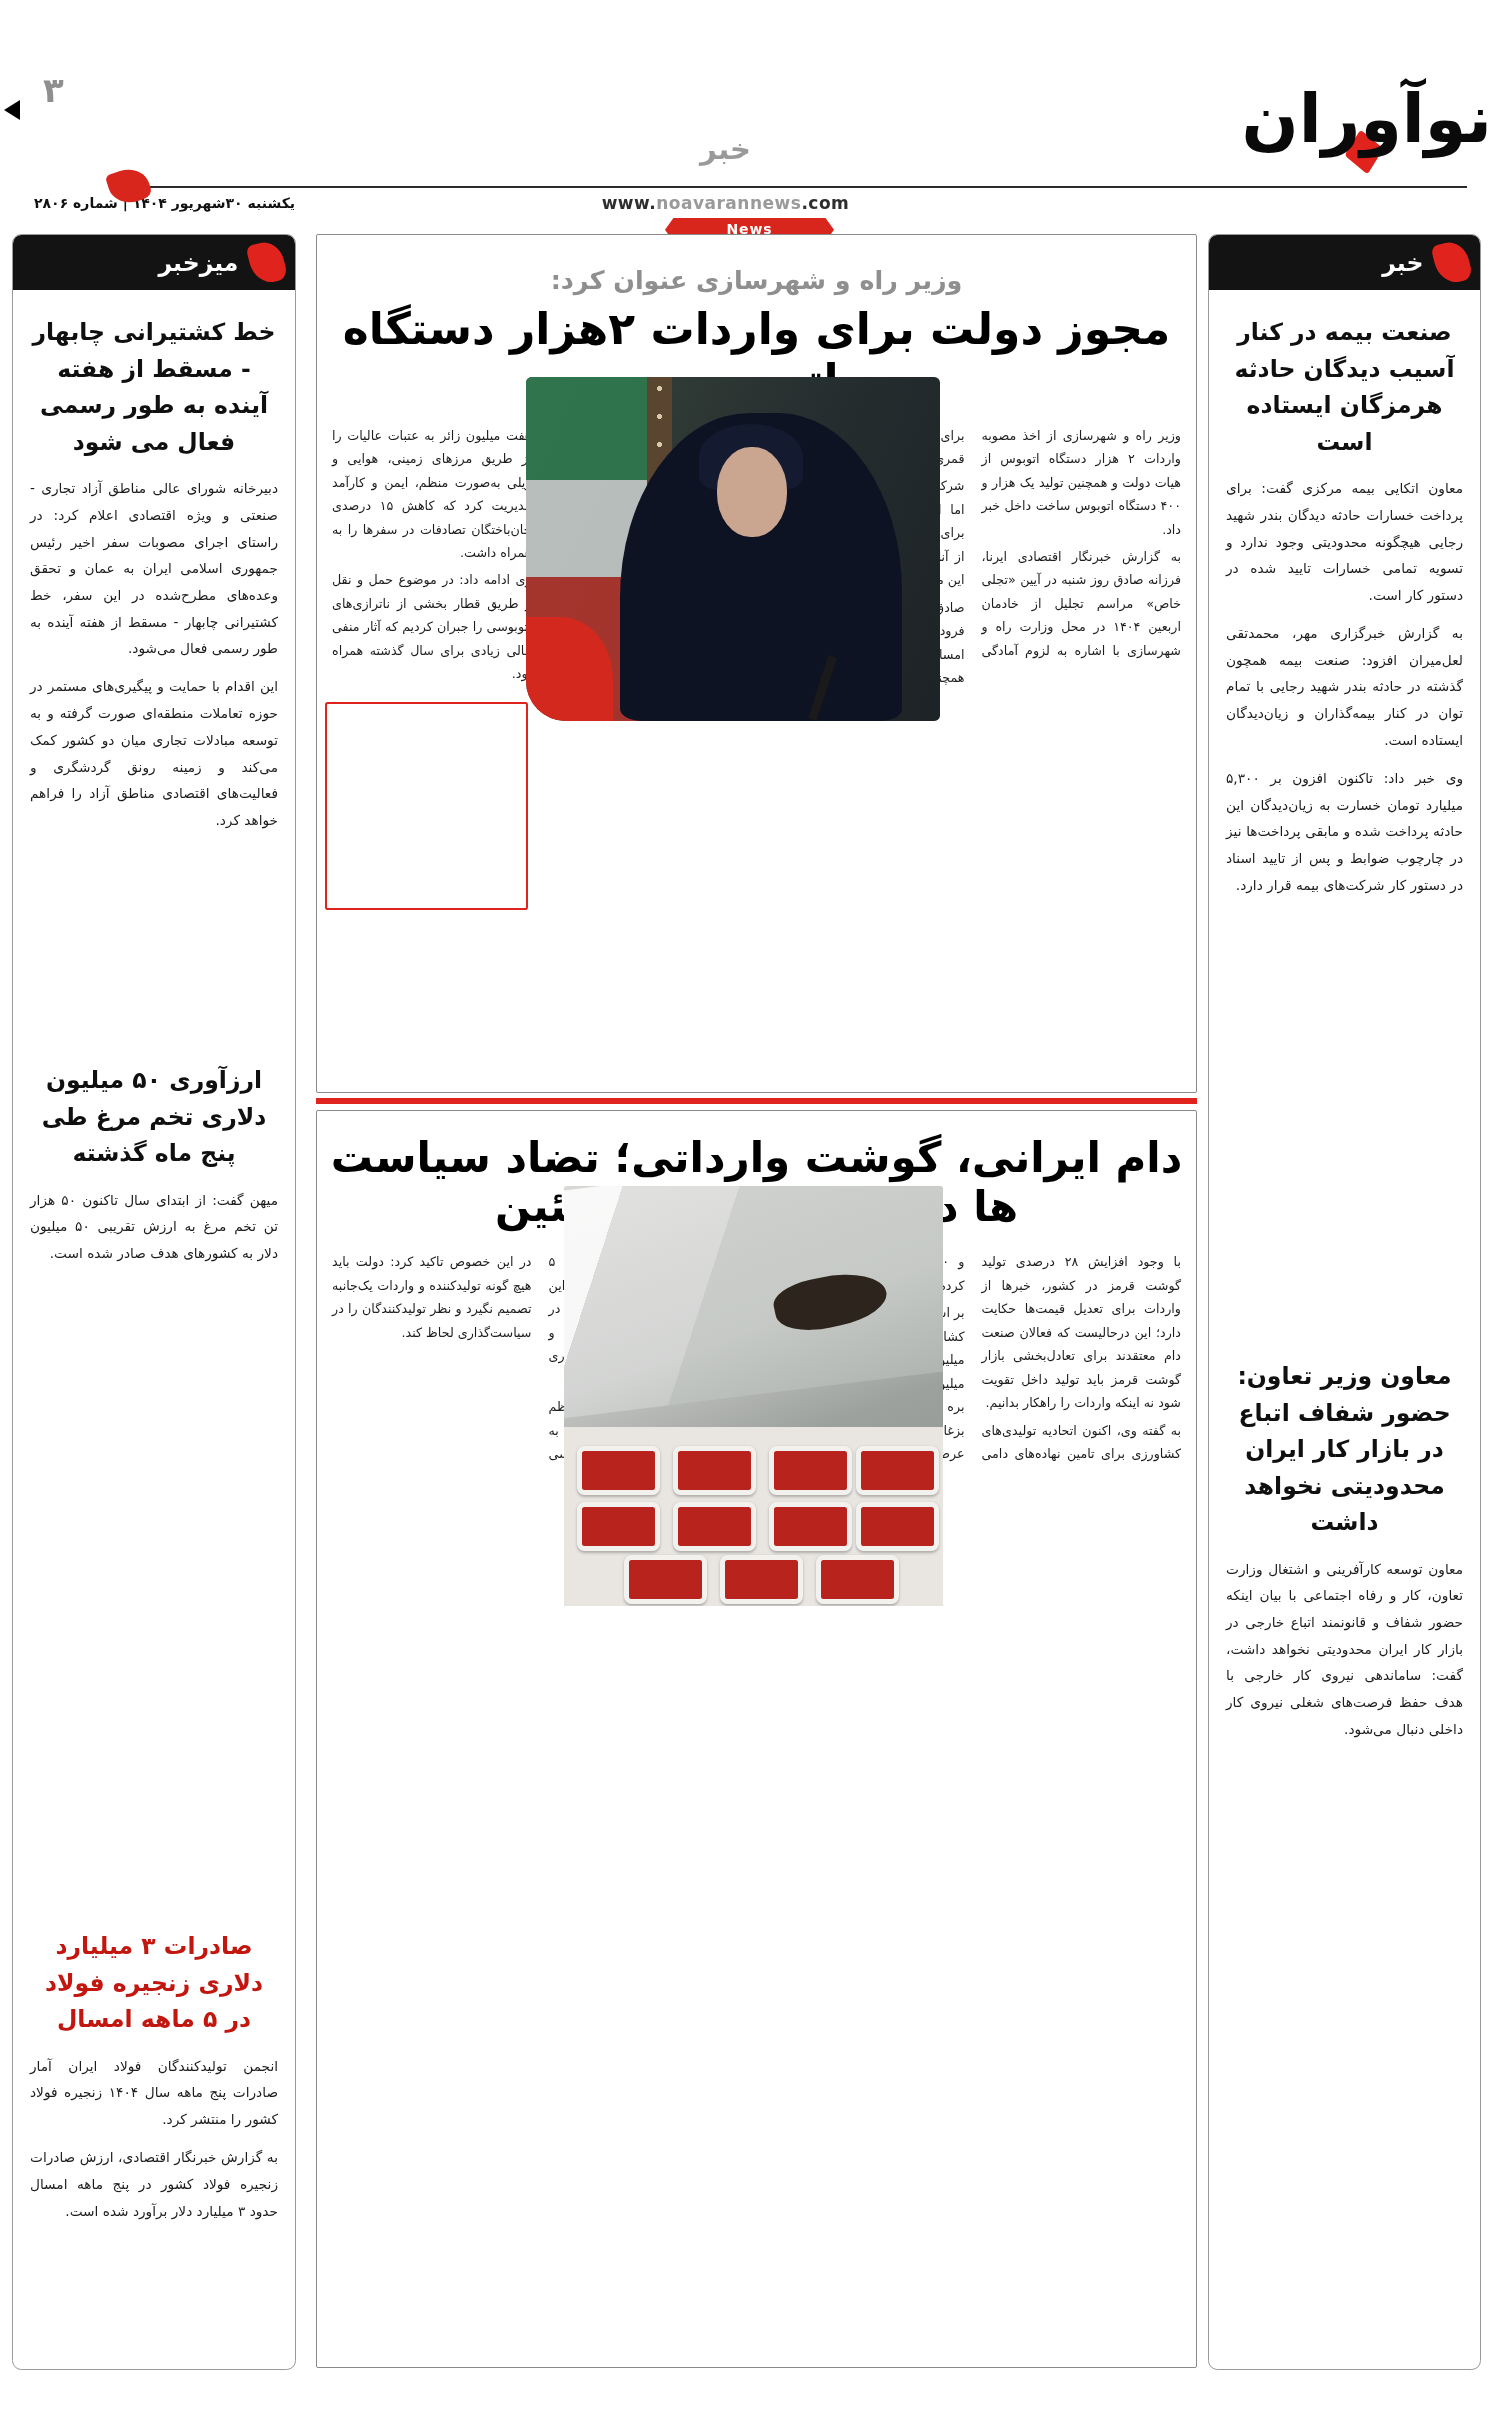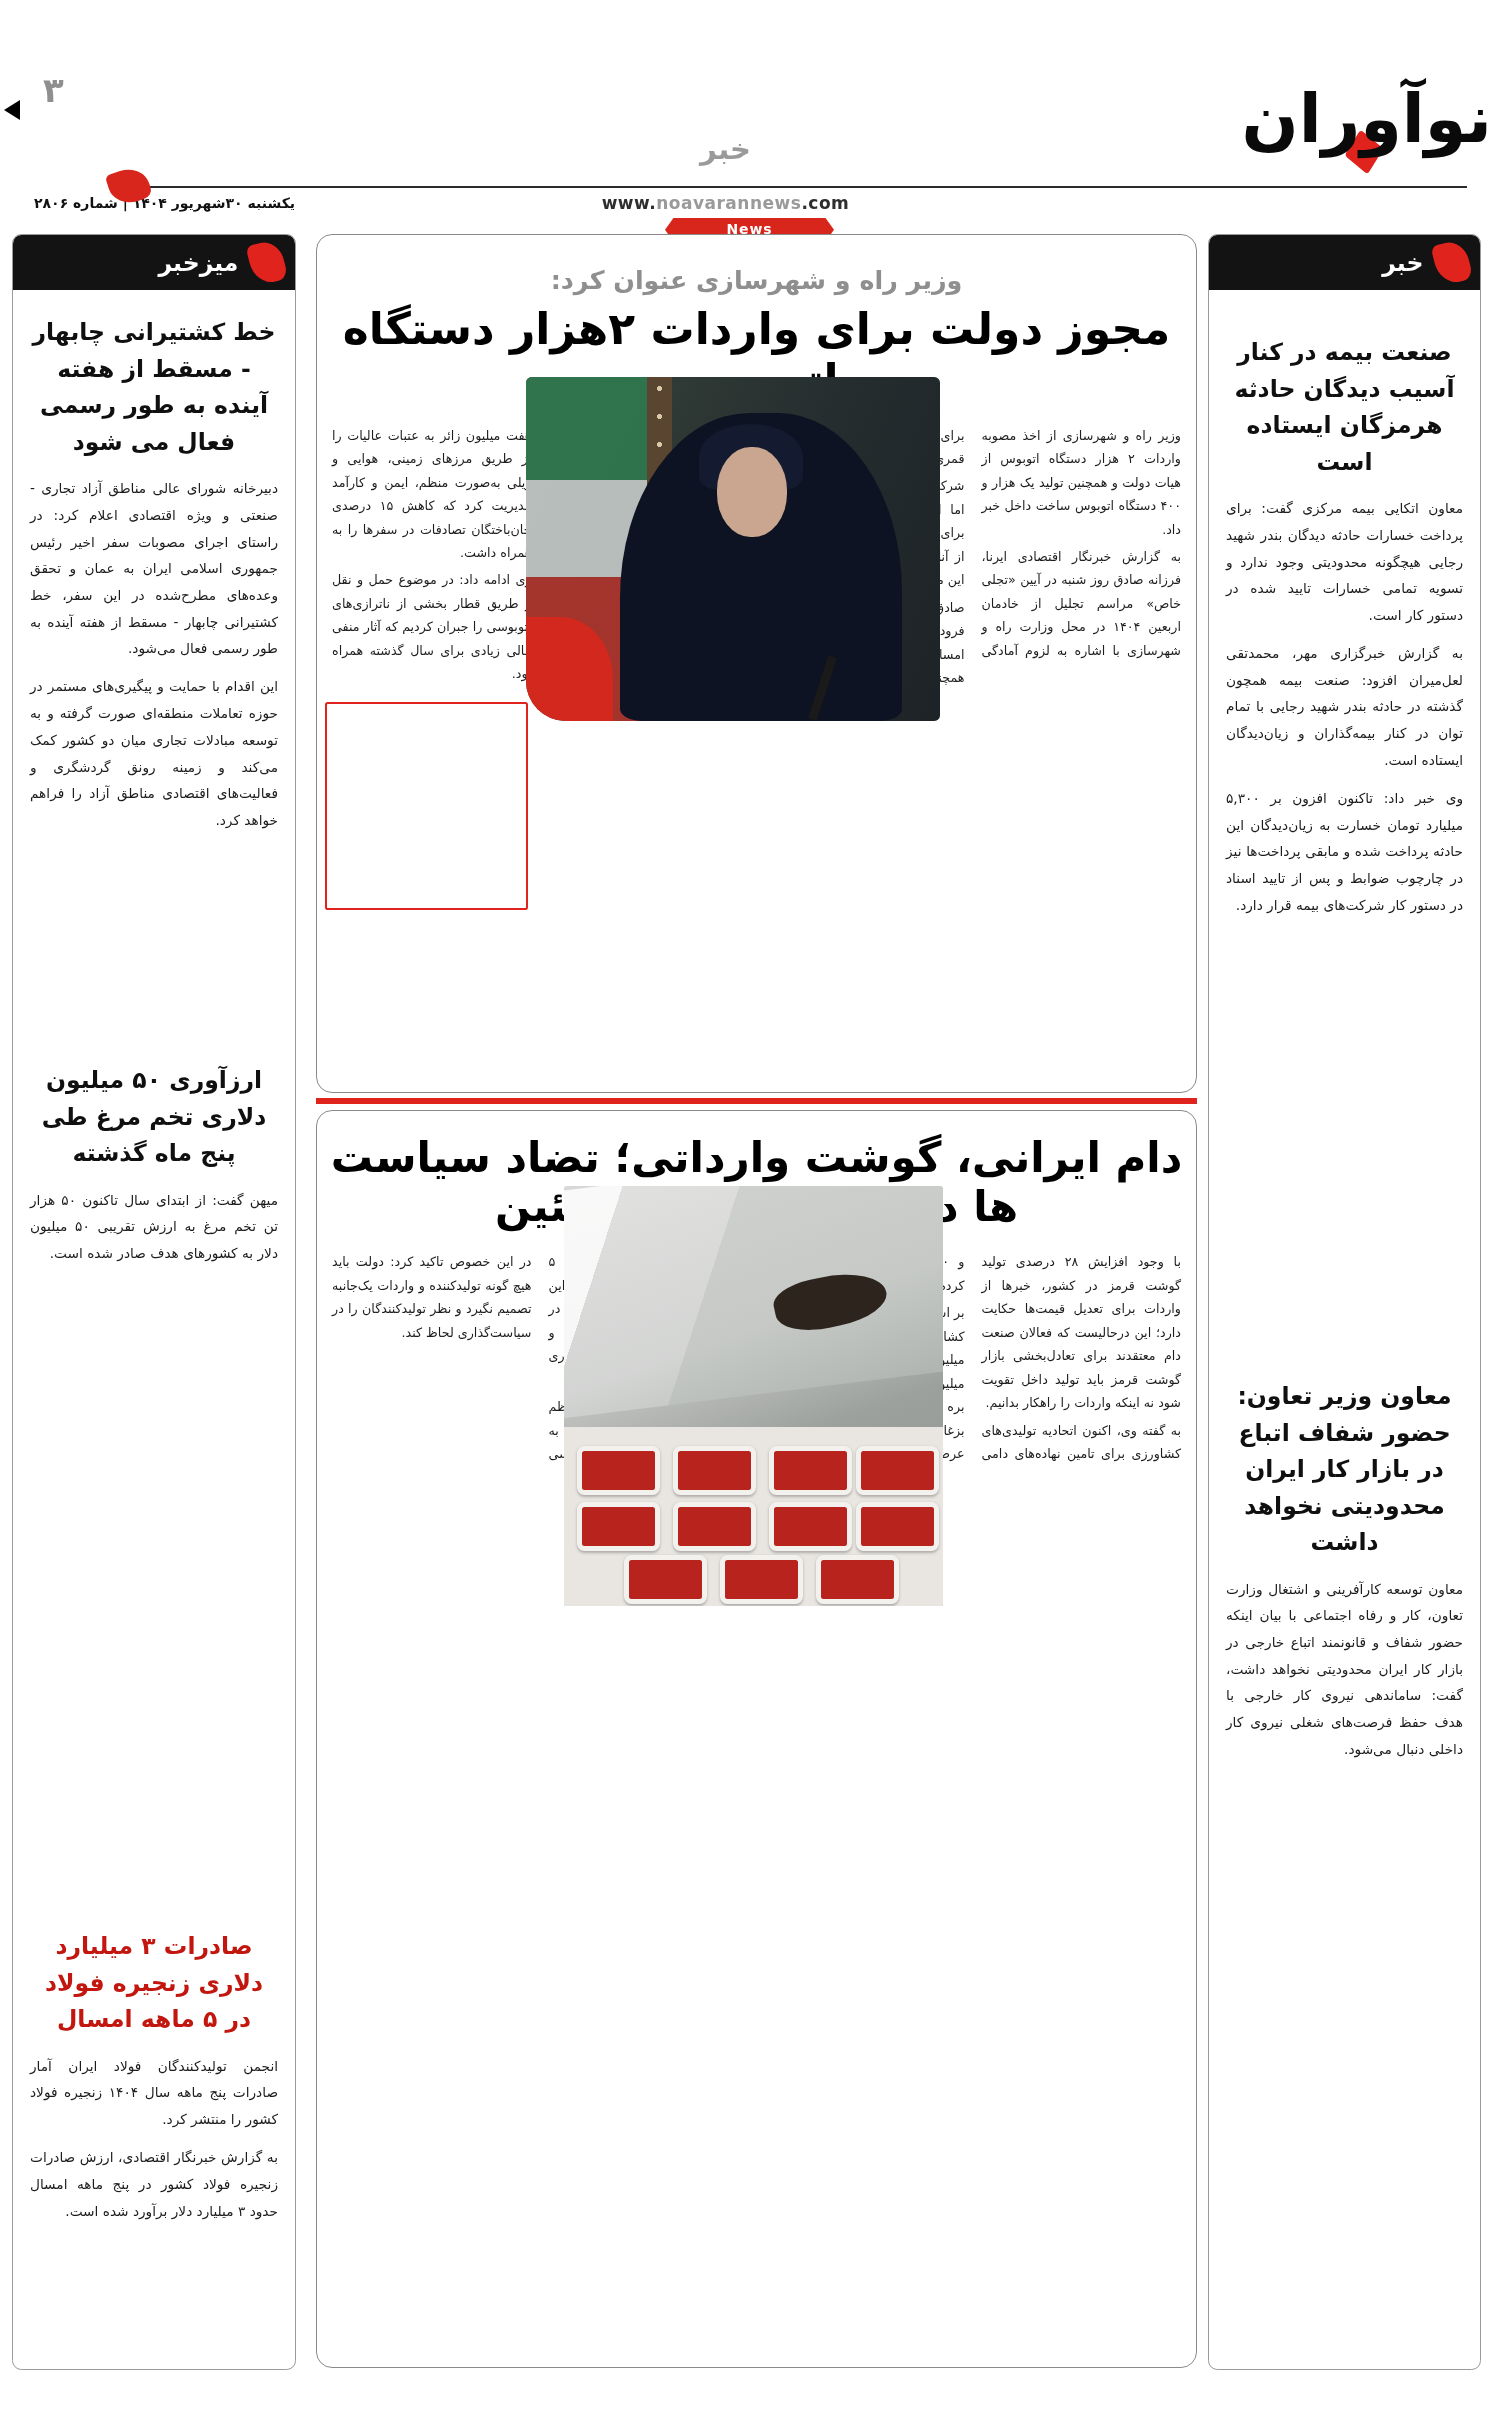--- a/index.html
+++ b/index.html
@@ -33,21 +33,21 @@
   #right-box { left:1208px; width:273px; }
   .col-bar { height:55px; background:#131313; border-radius:7.5px 7.5px 0 0; display:flex; align-items:center; padding:0 11.3px; }
   .fan-icon { width:34px; height:41px; background:#e0231c; border-radius:20% 55% 30% 60%; transform:rotate(-14deg); margin-left:11.3px; flex:0 0 auto; }
   .col-bar-label { color:#fff; font-size:23.5px; font-weight:bold; }
   .side-art { padding:9.4px 17px 0; overflow:hidden; }
   .side-title { text-align:center; font-weight:bold; font-size:23.5px; line-height:1.55; color:#101010; margin:15px 1.9px 15px; }
   .side-title.red { color:#c2160f; }
   .side-art p { font-size:13.7px; line-height:1.95; text-align:justify; color:#1c1c1c; margin-bottom:11.3px; }
   
   #middle { position:absolute; left:316px; top:234px; width:881px; }
-  .mid-box { position:relative; width:100%; border:1.4px solid #8a8a8a; border-radius:16px; background:#fff; overflow:hidden; }
+  .mid-box { position:relative; width:100%; border:1.4px solid #8a8a8a; border-radius:2px; background:#fff; overflow:hidden; }
   #mid-box1 { height:859px; }
   #mid-divider { width:100%; height:6.6px; background:#e0231c; margin:4.7px 0 5.6px; }
   #mid-box2 { height:1258px; }
   .kicker { text-align:center; font-size:25.4px; font-weight:bold; color:#8f8f8f; margin-top:30px; }
   .headline1 { text-align:center; font-size:44px; font-weight:bold; color:#000; margin-top:7.5px; letter-spacing:-0.9px; }
   .headline2 { text-align:center; font-size:42px; font-weight:bold; color:#000; margin-top:22.6px; letter-spacing:-0.9px; }
   .mid-body { position:relative; margin:19px 15px 0; height:695px; }
   #mid-box2 .mid-body { height:1130px; }
   .cols4 { column-count:4; column-gap:17px; height:100%; text-align:justify; font-size:12.7px; line-height:1.85; color:#1d1d1d; }
   .cols4 p { margin-bottom:3.8px; }
@@ -120,21 +120,21 @@
           <p>به گزارش خبرنگار اقتصادی، ارزش صادرات زنجیره فولاد کشور در پنج ماهه امسال حدود ۳ میلیارد دلار برآورد شده است.</p>
         </div>
     </div>
   </div>
 
   <div class="side-box" id="right-box">
     <div class="col-bar">
       <span class="fan-icon"></span>
       <span class="col-bar-label">خبر</span>
     </div>
-    <div class="side-art" style="height:1044px;margin-top:20px;">
+    <div class="side-art" style="height:1044px;">
       <div class="side-title">صنعت بیمه در کنار آسیب دیدگان حادثه هرمزگان ایستاده است</div>
       <div>
           <p>معاون اتکایی بیمه مرکزی گفت: برای پرداخت خسارات حادثه دیدگان بندر شهید رجایی هیچگونه محدودیتی وجود ندارد و تسویه تمامی خسارات تایید شده در دستور کار است.</p>
           <p>به گزارش خبرگزاری مهر، محمدتقی لعل‌میران افزود: صنعت بیمه همچون گذشته در حادثه بندر شهید رجایی با تمام توان در کنار بیمه‌گذاران و زیان‌دیدگان ایستاده است.</p>
           <p>وی خبر داد: تاکنون افزون بر ۵,۳۰۰ میلیارد تومان خسارت به زیان‌دیدگان این حادثه پرداخت شده و مابقی پرداخت‌ها نیز در چارچوب ضوابط و پس از تایید اسناد در دستور کار شرکت‌های بیمه قرار دارد.</p>
         </div>
     </div>
     <div class="side-art" style="height:1031px;">
       <div class="side-title">معاون وزیر تعاون: حضور شفاف اتباع در بازار کار ایران محدودیتی نخواهد داشت</div>
       <div>

